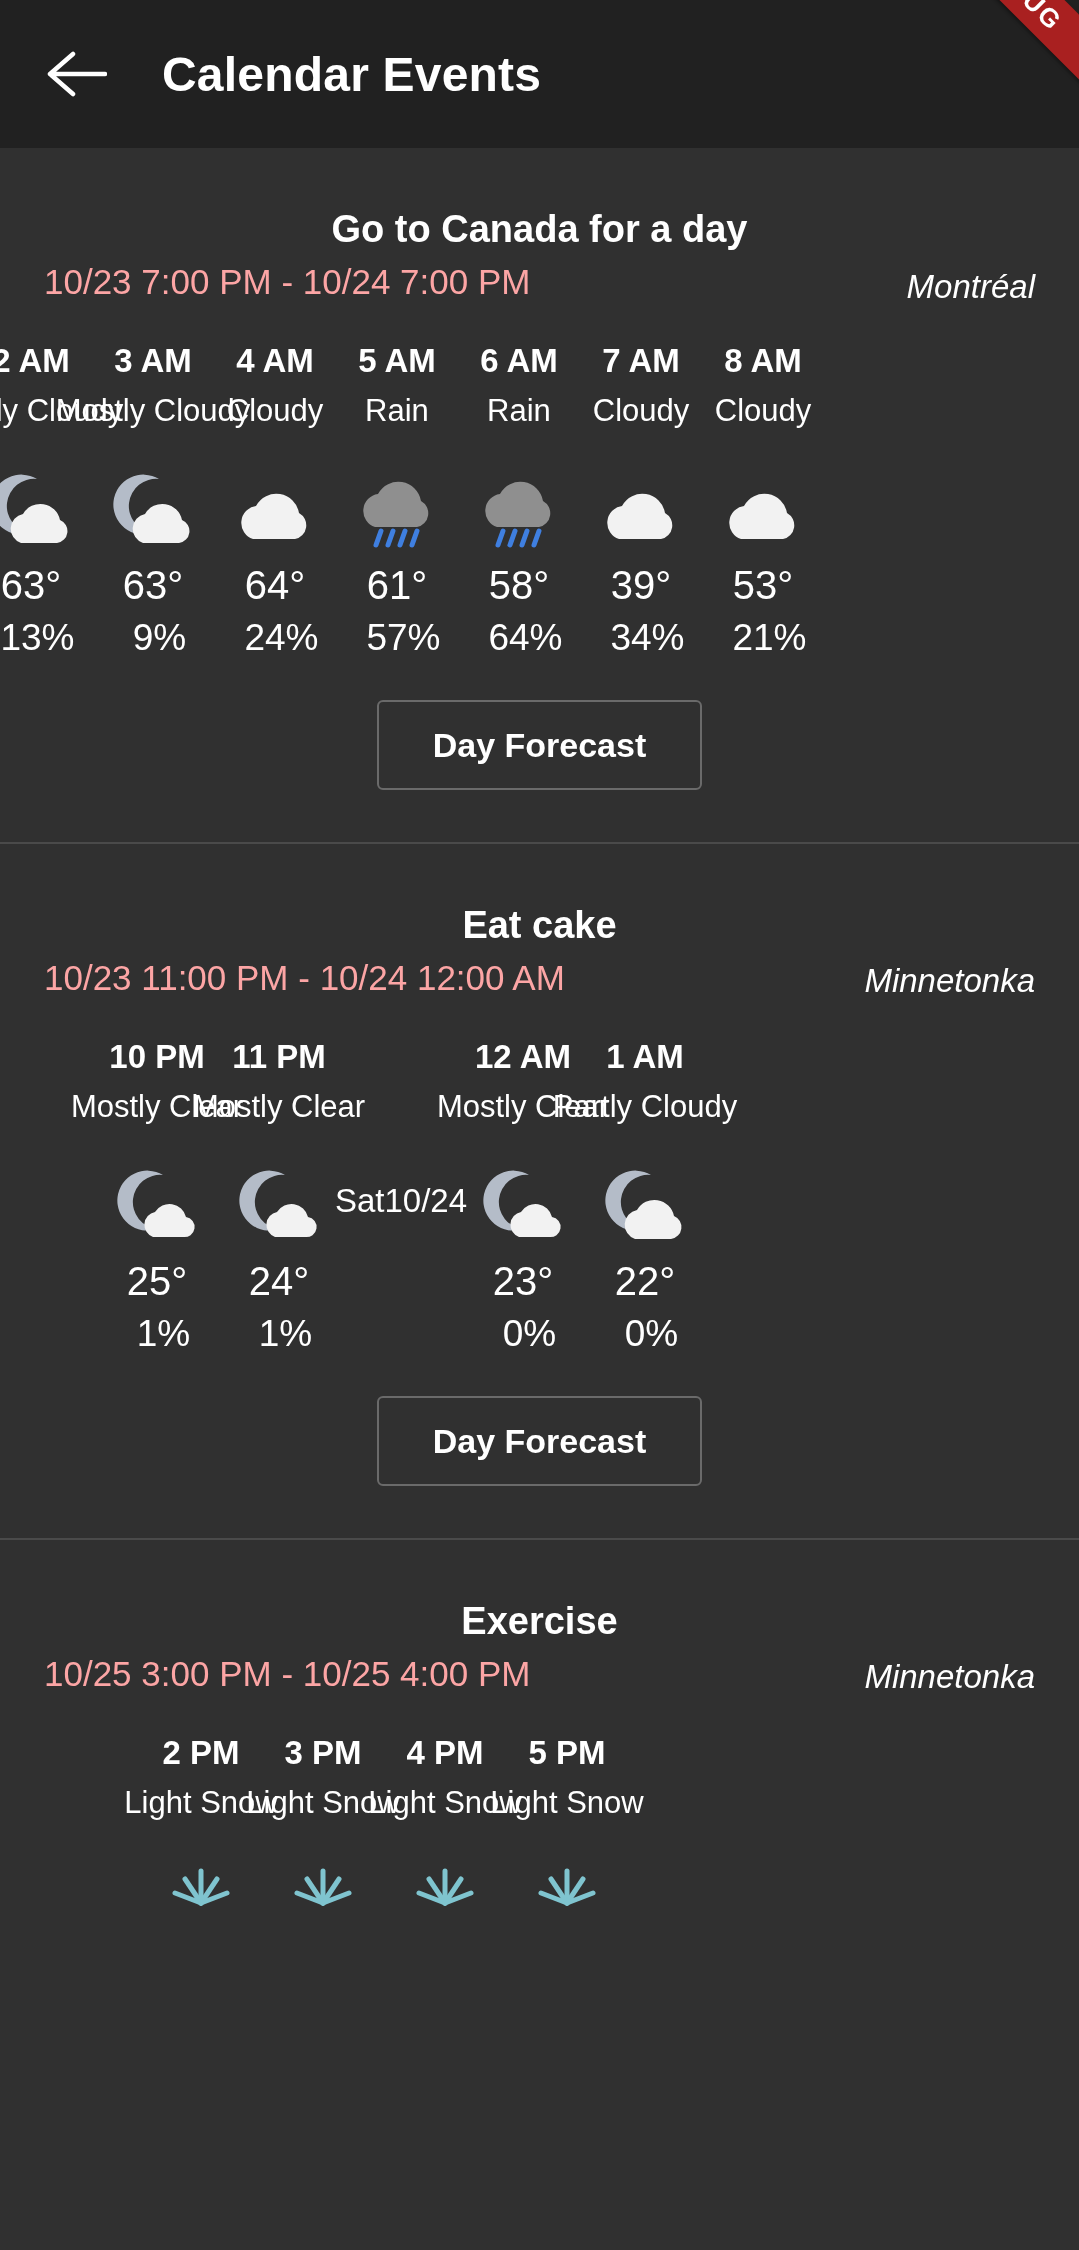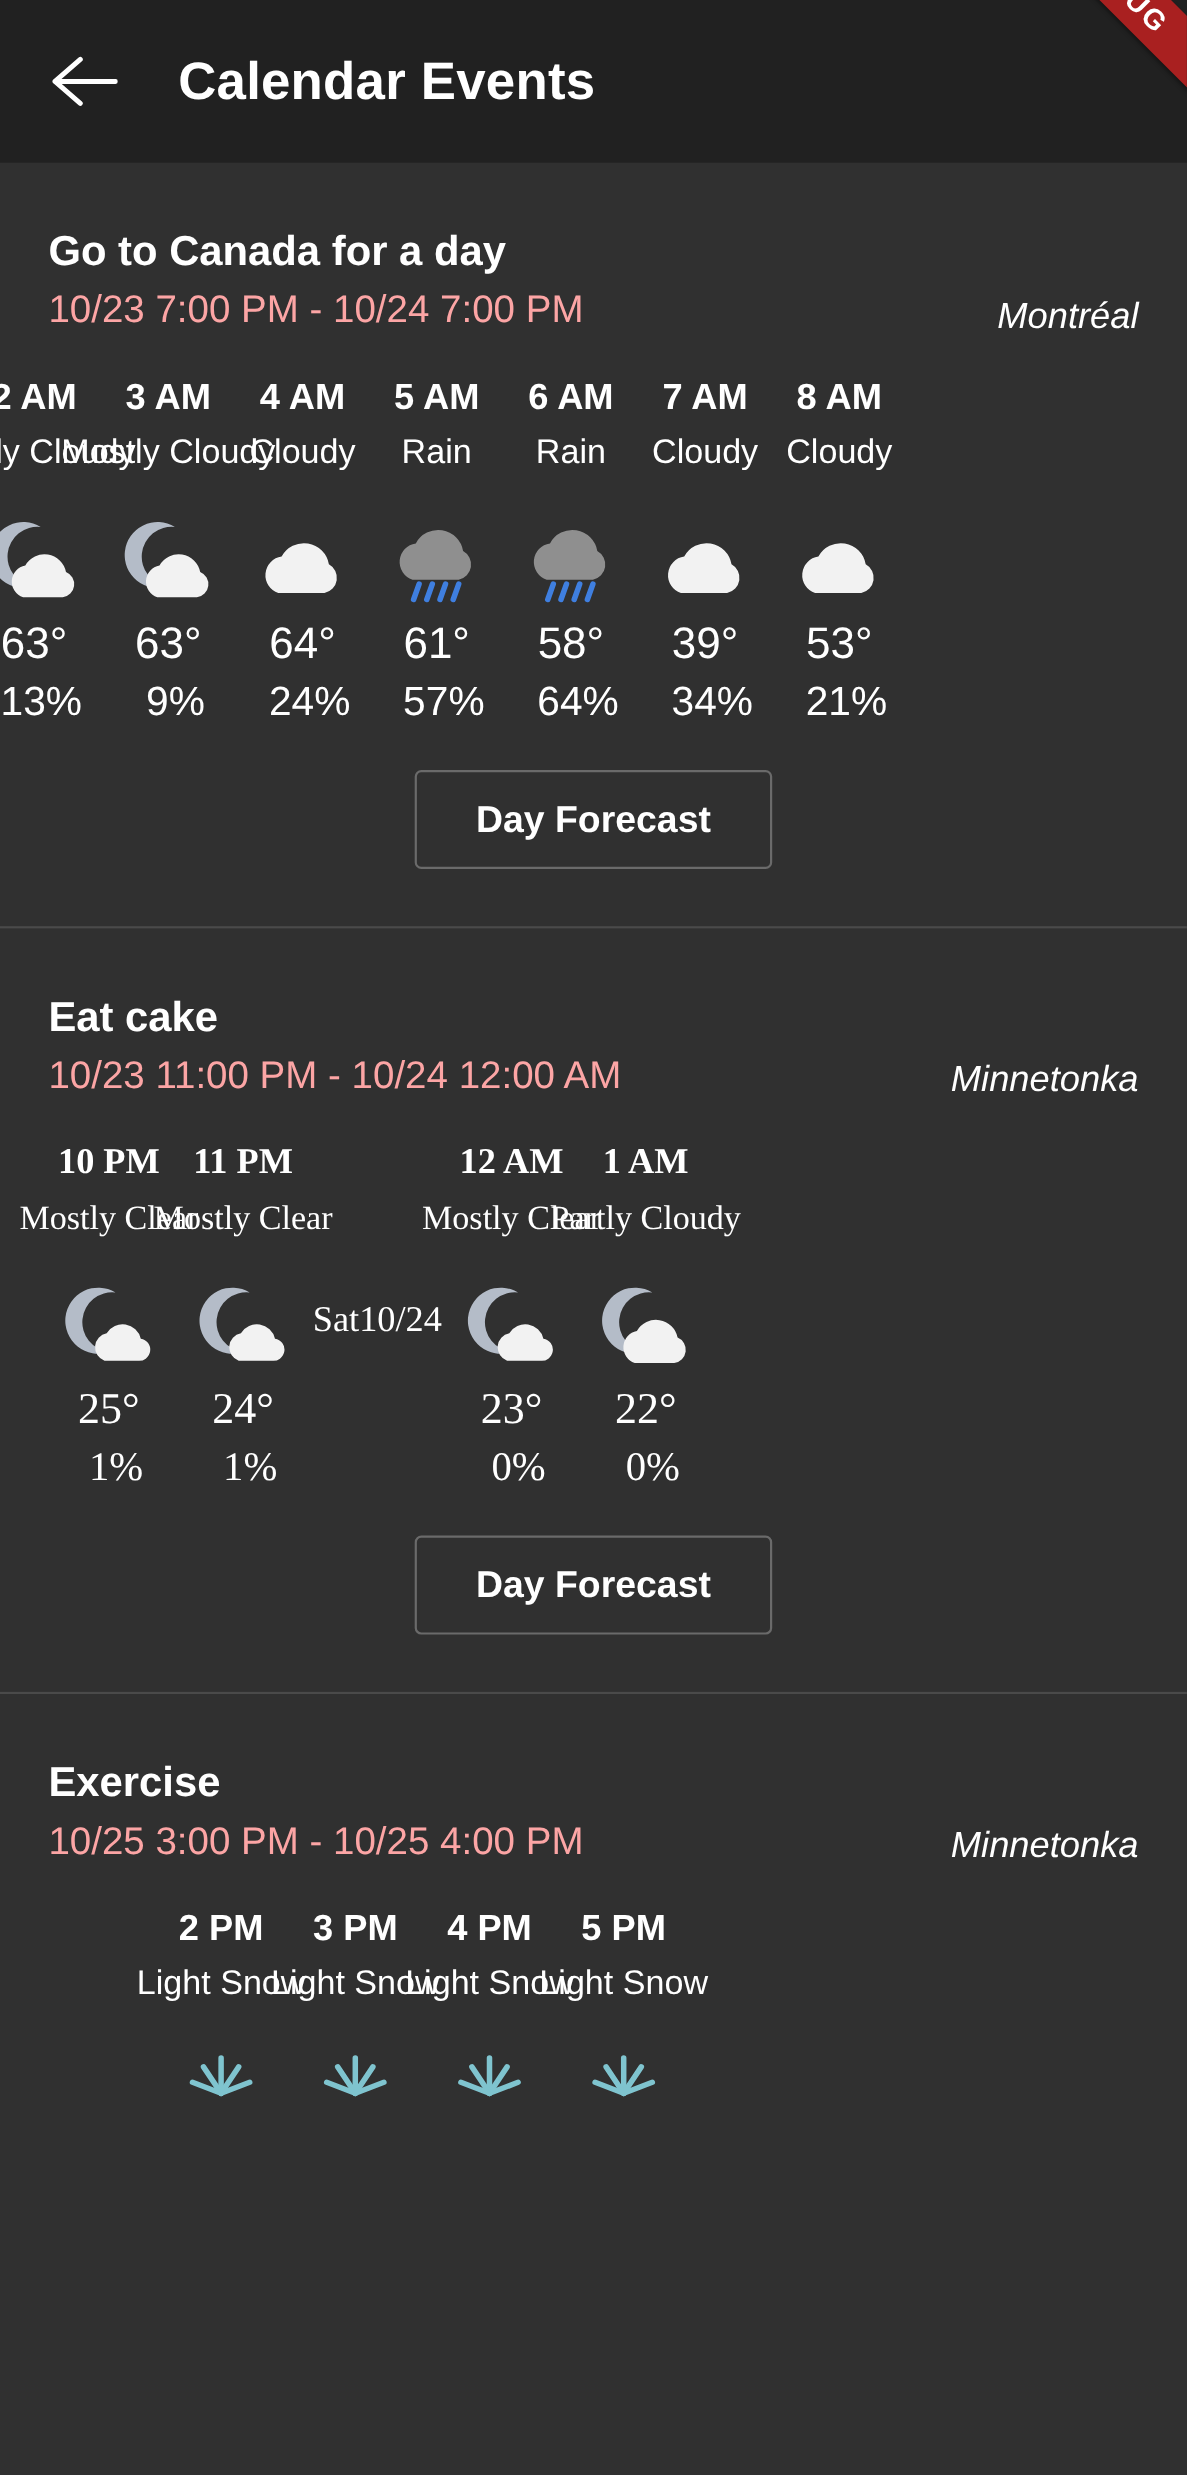--- a/index.html
+++ b/index.html
@@ -65,20 +65,21 @@
   .event-head {
     position:relative;
     padding:60px 44px 0 44px;
     min-height:128px;
   }
   .event-title {
     color:#ffffff;
     font-size:38px;
     font-weight:bold;
     line-height:1.15;
+    text-align:center;
   }
   .event-time {
     margin-top:10px;
     color:#fca5a5;
     font-size:35px;
     line-height:1.15;
   }
   .event-location {
     position:absolute;
     right:44px;
@@ -93,21 +94,21 @@
 
   
   .hourly {
     display:flex;
     align-items:flex-start;
     padding-top:42px;
     overflow:hidden;
     white-space:nowrap;
   }
   .hourly.indent-1 { margin-left:-30px; }
-  .hourly.indent-2 { padding-left:38px;font-family:Liberation Serif, serif; }
+  .hourly.indent-2 { padding-left:96px; }
   .hourly.indent-3 { padding-left:140px;align-items:center; }
 
   .hour-col {
     flex:0 0 122px;
     width:122px;
     display:flex;
     flex-direction:column;
     align-items:center;
     text-align:center;
   }

